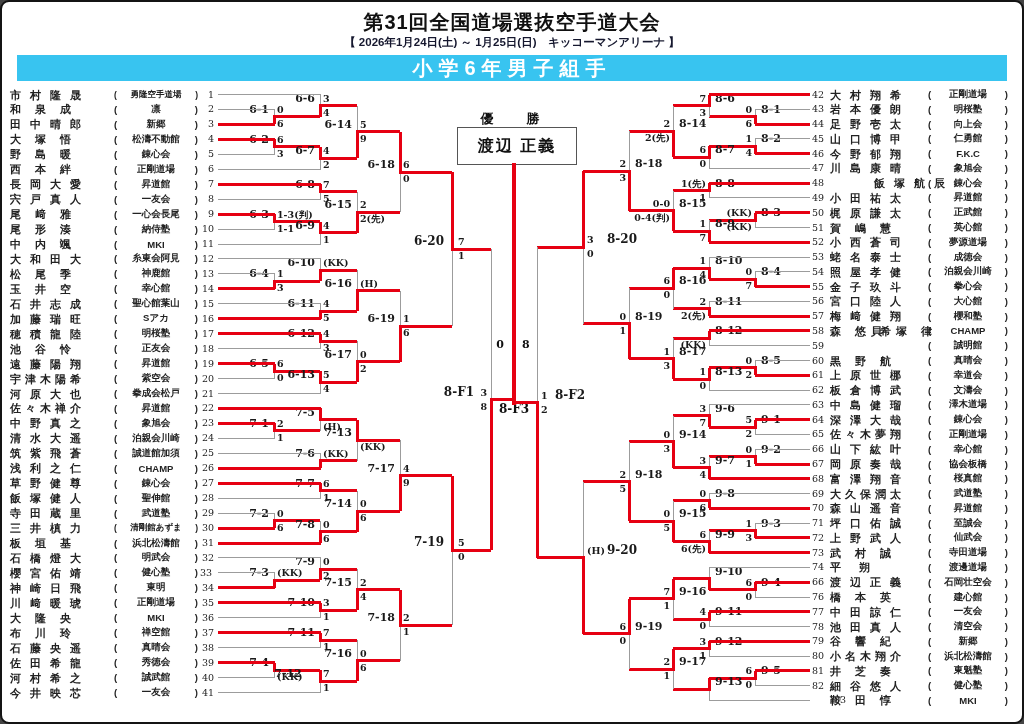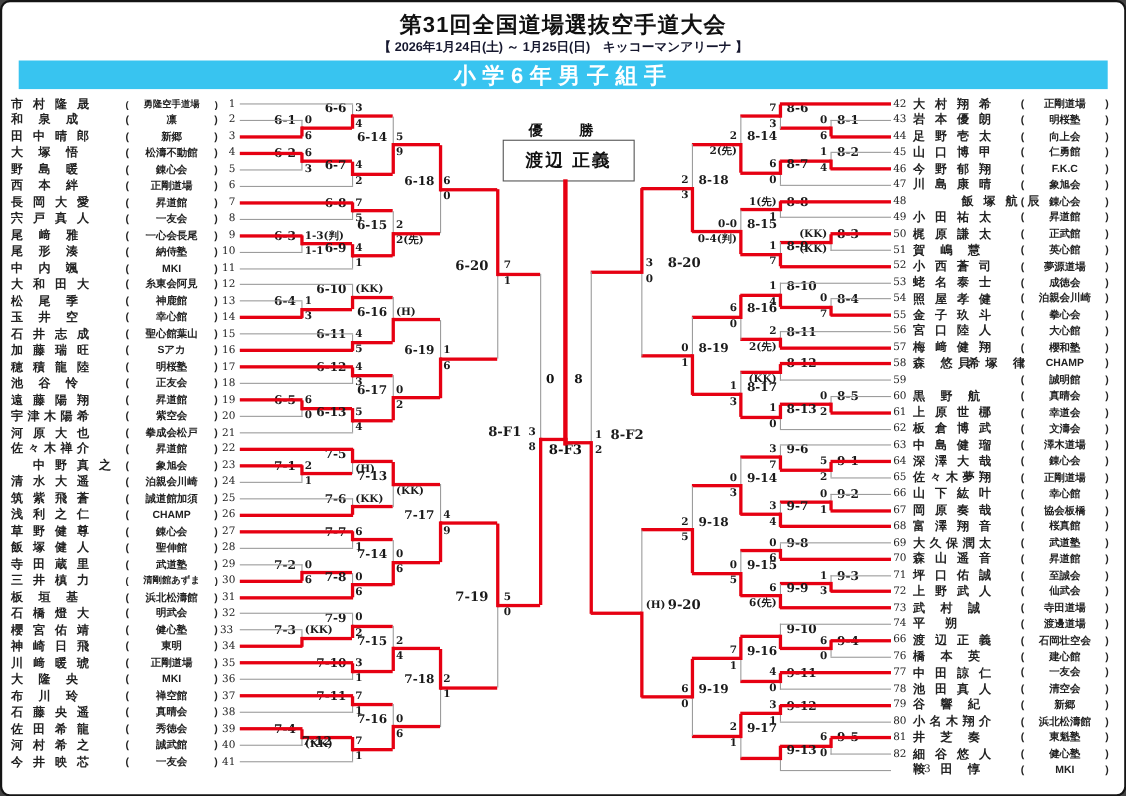--- a/index.html
+++ b/index.html
@@ -206,21 +206,21 @@
       <span class="dn">昇道館</span>
       <span>)</span>
     </div>
     <div class="ename" style="position: absolute; left: 8px; top: 399.45px; letter-spacing: 4px;">佐々木禅介</div>
     <div class="seed" style="position: absolute; left: 196px; top: 414.4px; width: 16px; text-align: right;">23</div>
     <div class="dojo" style="position: absolute; left: 112px; top: 414.4px; width: 84px; font-size: 9.5px;">
       <span>(</span>
       <span class="dn">象旭会</span>
       <span>)</span>
     </div>
-    <div class="ename" style="position: absolute; left: 8px; top: 414.4px; letter-spacing: 9px; margin-left: 20px;">中野真之</div>
+    <div class="ename" style="position: absolute; left: 8px; top: 414.4px; letter-spacing: 9px;">中野真之</div>
     <div class="seed" style="position: absolute; left: 196px; top: 429.35px; width: 16px; text-align: right;">24</div>
     <div class="dojo" style="position: absolute; left: 112px; top: 429.35px; width: 84px; font-size: 9.5px;">
       <span>(</span>
       <span class="dn">泊親会川崎</span>
       <span>)</span>
     </div>
     <div class="ename" style="position: absolute; left: 8px; top: 429.35px; letter-spacing: 9px;">清水大遥</div>
     <div class="seed" style="position: absolute; left: 196px; top: 444.3px; width: 16px; text-align: right;">25</div>
     <div class="dojo" style="position: absolute; left: 112px; top: 444.3px; width: 84px; font-size: 9.5px;">
       <span>(</span>

